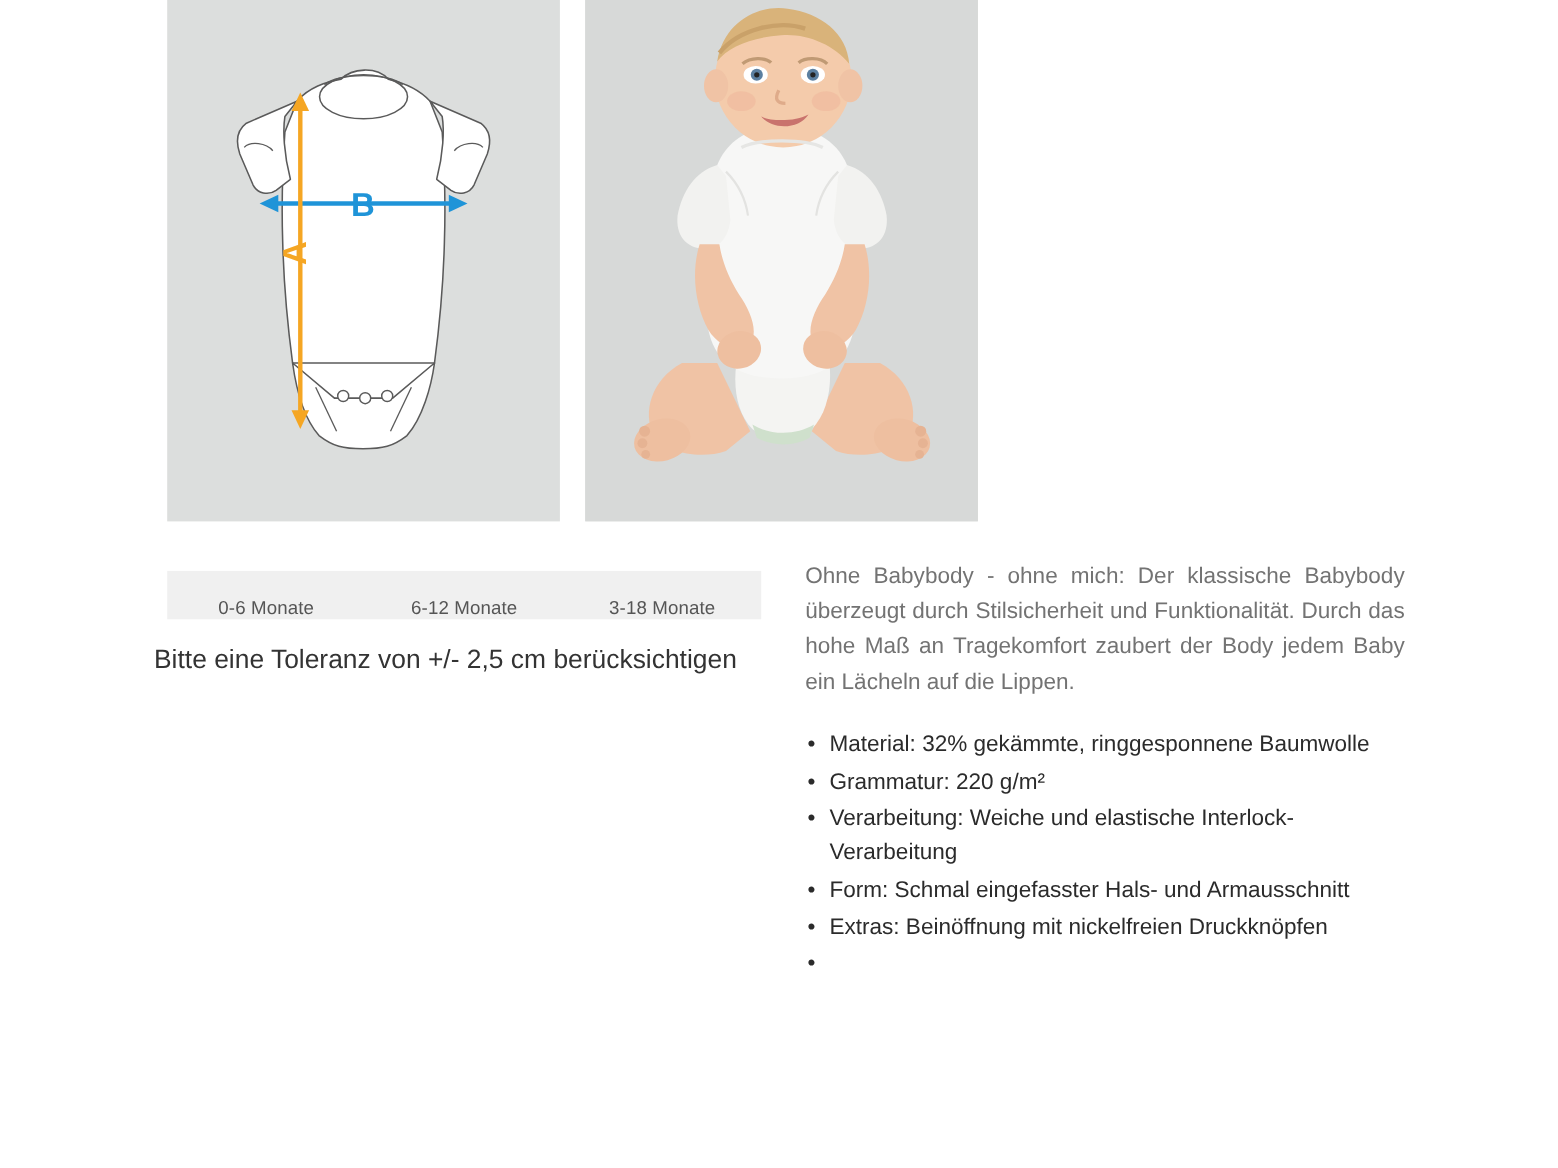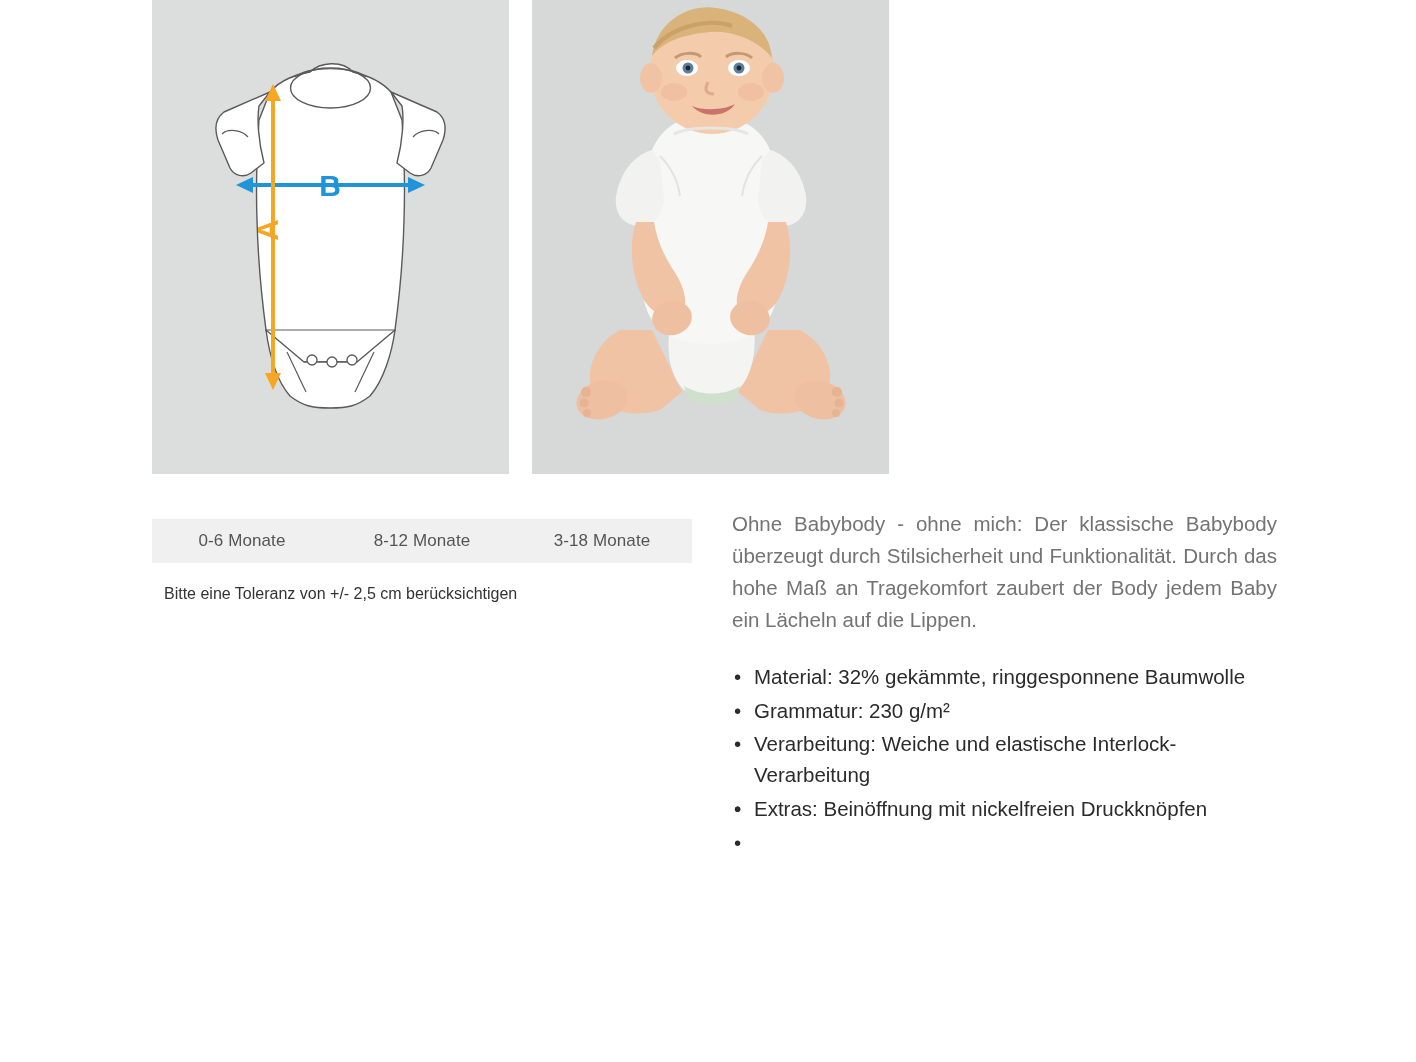--- a/index.html
+++ b/index.html
@@ -67,36 +67,36 @@
 
   
   .size-table {
     position: absolute;
     left: 152px;
     top: 519px;
     width: 540px;
     height: 44px;
     background: #f0f0f0;
     display: flex;
-    align-items: center;
+    align-items: flex-end;
   }
   .size-cell {
     flex: 1 1 0;
     text-align: center;
     font-size: 17px;
     color: #555555;
     letter-spacing: .1px;
   }
 
   .tolerance-note {
     position: absolute;
-    left: 164px;
+    left: 140px;
     top: 583px;
     width: 560px;
-    font-size: 16px;
+    font-size: 24px;
     color: #333333;
     line-height: 1.4;
   }
 
   
   .desc-col {
     position: absolute;
     left: 732px;
     top: 508px;
     width: 545px;
@@ -266,31 +266,31 @@
         <path d="M128 156 C 140 168, 146 182, 148 196" fill="none" stroke="#e3e3e1" stroke-width="2"></path>
         <path d="M230 156 C 218 168, 212 182, 210 196" fill="none" stroke="#e3e3e1" stroke-width="2"></path>
         <path d="M142 134 C 158 126, 200 126, 216 134" fill="none" stroke="#e6e6e4" stroke-width="3"></path>
       </svg>
     </div>
 
   </div>
 
   <div class="size-table">
     <div class="size-cell">0-6 Monate</div>
-    <div class="size-cell">8-12 Monate</div>
+    <div class="size-cell">6-12 Monate</div>
     <div class="size-cell">3-18 Monate</div>
   </div>
 
   <div class="tolerance-note">Bitte eine Toleranz von +/- 2,5 cm berücksichtigen</div>
 
   <div class="desc-col">
     <p class="desc-intro">Ohne Babybody - ohne mich: Der klassische Babybody überzeugt durch Stilsicherheit und Funktionalität. Durch das hohe Maß an Tragekomfort zaubert der Body jedem Baby ein Lächeln auf die Lippen.</p>
     <ul class="spec-list">
       <li><span class="bullet">•</span><span>Material: 32% gekämmte, ringgesponnene Baumwolle</span></li>
-      <li><span class="bullet">•</span><span>Grammatur: 230 g/m²</span></li>
+      <li><span class="bullet">•</span><span>Grammatur: 220 g/m²</span></li>
       <li><span class="bullet">•</span><span>Verarbeitung: Weiche und elastische Interlock-Verarbeitung</span></li>
-      <li><span class="bullet">•</span></li>
+      <li><span class="bullet">•</span><span>Form: Schmal eingefasster Hals- und Armausschnitt</span></li>
       <li><span class="bullet">•</span><span>Extras: Beinöffnung mit nickelfreien Druckknöpfen</span></li>
       <li><span class="bullet">•</span></li>
     </ul>
   </div>
 
 </div>
 
 </body></html>

